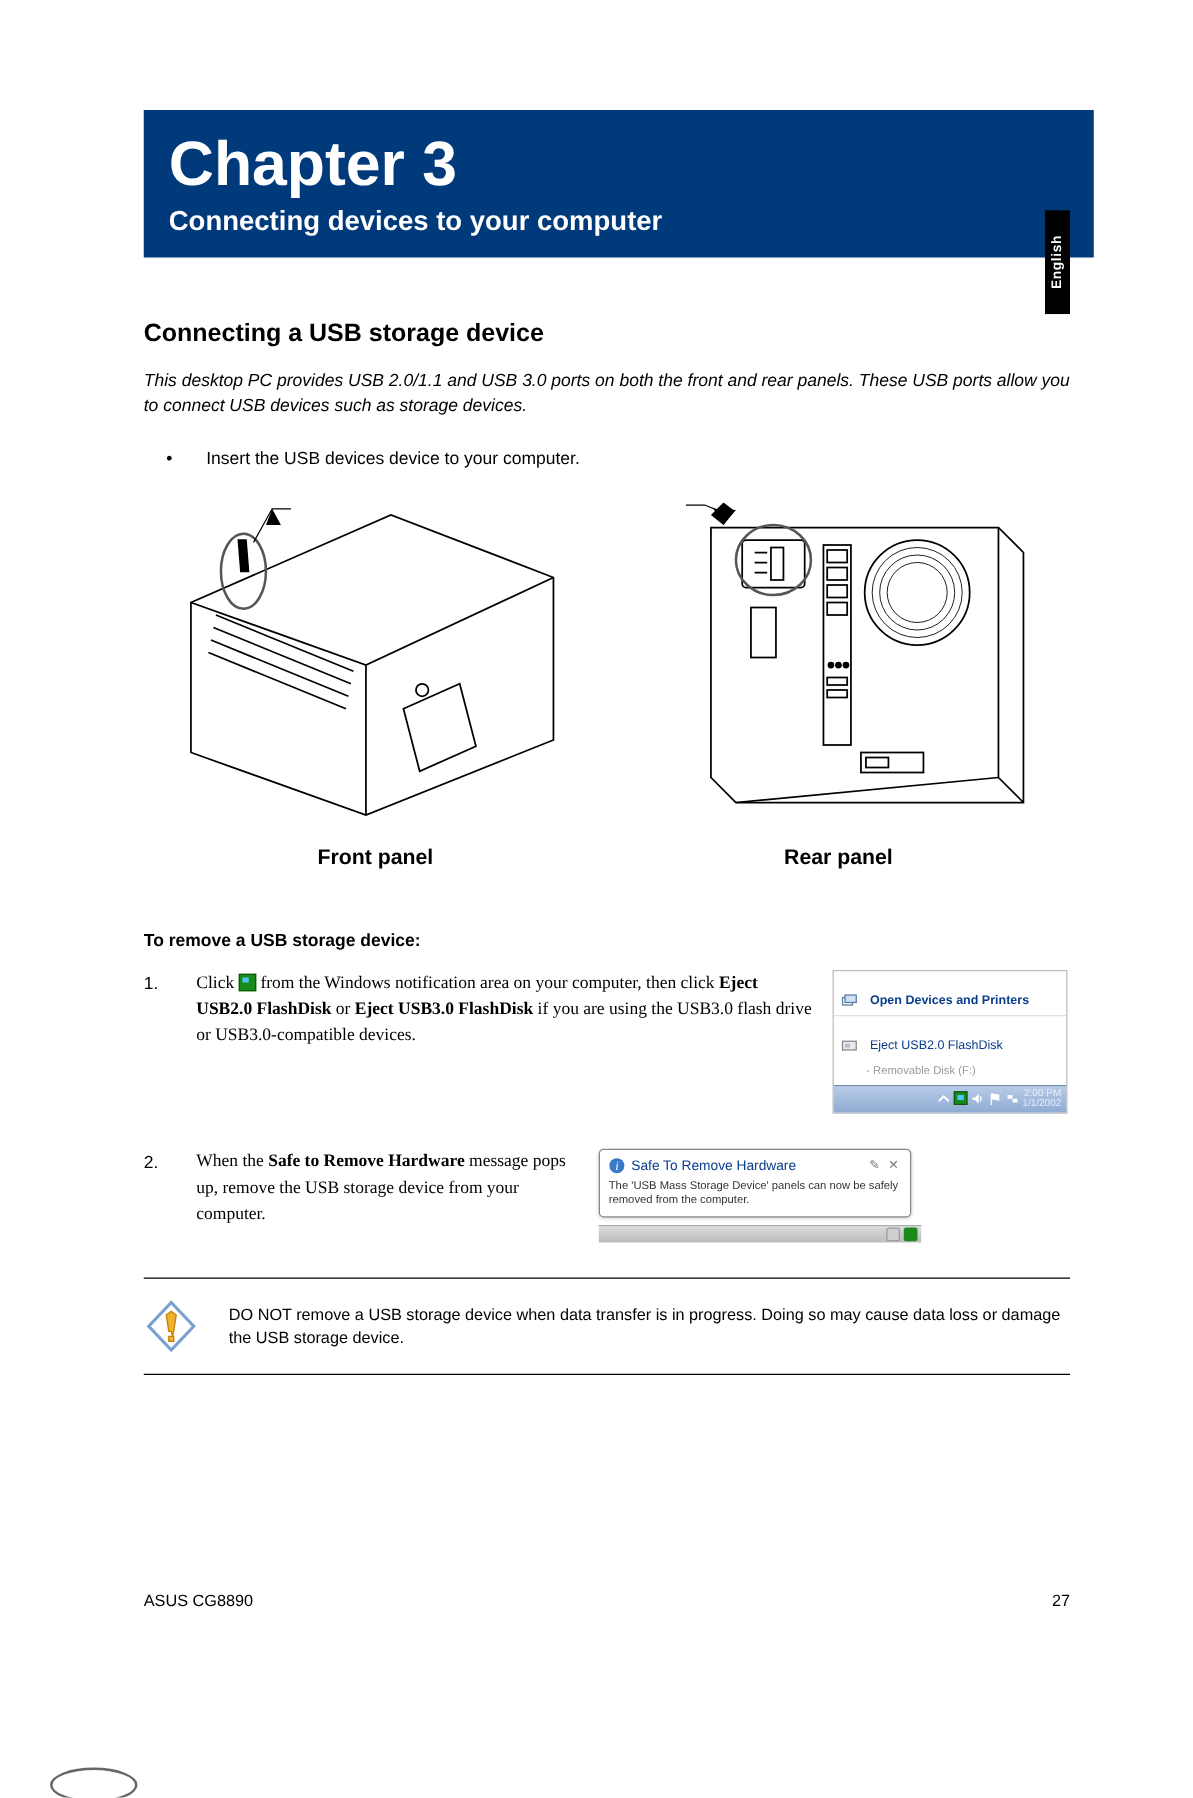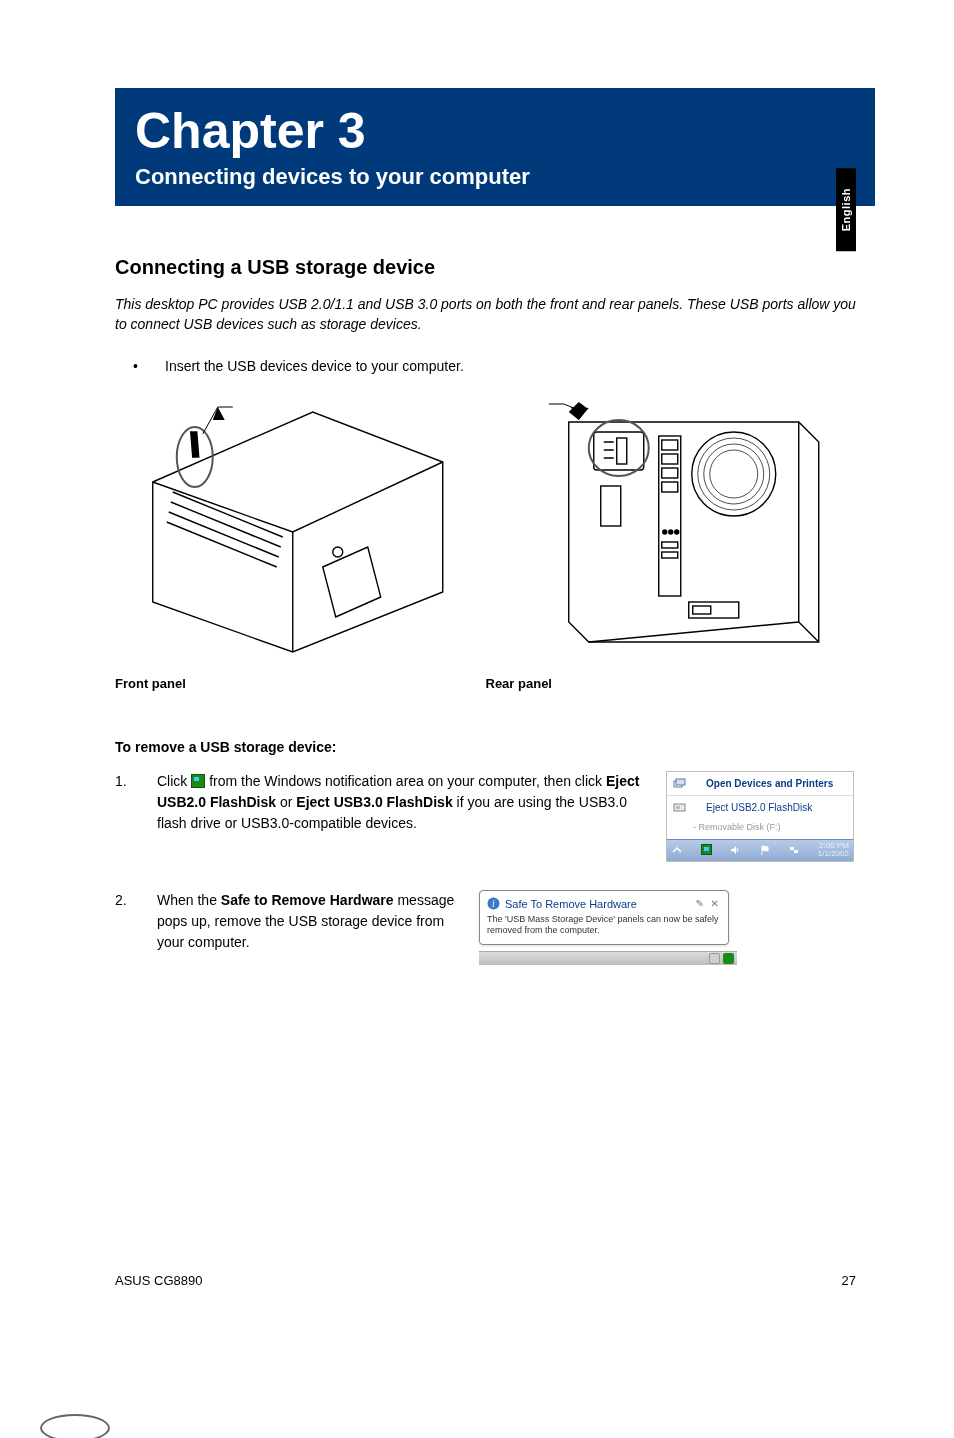--- a/index.html
+++ b/index.html
@@ -86,37 +86,38 @@
     .front-panel-svg, .rear-panel-svg {
       width: 100%;
       height: 100%;
     }
     .caption-row {
       display: flex;
       margin-bottom: 48px;
     }
     .caption {
       flex: 1;
-      text-align: left;
-      font-size: 13px;
+      text-align: center;
+      font-size: 17px;
       font-weight: bold;
     }
     .numbered-step {
       display: flex;
       font-size: 14px;
       line-height: 1.5;
       margin-bottom: 28px;
       align-items: flex-start;
     }
     .step-num {
       width: 42px;
       flex-shrink: 0;
     }
     .step-body {
       flex: 1;
+      font-family: Liberation Serif, serif;
     }
     .step-fig {
       width: 190px;
       flex-shrink: 0;
       margin-left: 12px;
     }
     .inline-icon {
       display: inline-block;
       width: 14px;
       height: 14px;
@@ -140,21 +141,22 @@
     .menu-box {
       border: 1px solid #bdbdbd;
       background: #fff;
       font-size: 10px;
       width: 188px;
     }
     .menu-row {
       display: flex;
       align-items: center;
       padding: 4px 6px;
-      gap: 20px;
+      gap: 10px;
+      margin-top: 12px;
     }
     .menu-row.divided { border-bottom: 1px solid #e0e0e0; }
     .menu-icon {
       width: 13px;
       height: 11px;
       flex-shrink: 0;
     }
     .menu-text-bold {
       color: #0a3c8c;
       font-weight: bold;
@@ -166,21 +168,21 @@
       padding: 2px 6px 4px 26px;
       font-size: 9px;
       color: #999;
     }
     .taskbar {
       background: linear-gradient(to bottom, #b8cbe8, #8fabd2);
       border-top: 1px solid #6a8ab0;
       height: 22px;
       display: flex;
       align-items: center;
-      justify-content: space-between;
+      justify-content: flex-end;
       padding: 0 4px;
       gap: 2px;
       font-size: 8px;
       color: #fff;
     }
     .taskbar .time-box {
       color: #e8eef8;
       font-size: 8px;
       text-align: right;
       line-height: 1;
@@ -432,18 +434,25 @@
         </div>
         <div class="balloon-body">The 'USB Mass Storage Device' panels can now be safely removed from the computer.</div>
       </div>
       <div class="bottom-bar">
         <div class="mini-icon gray"></div>
         <div class="mini-icon"></div>
       </div>
     </div>
   </div>
 
+  <div class="warning-box">
+    <svg class="warn-icon" viewBox="0 0 44 44">
+      <path d="M22 3 L40 22 L22 41 L4 22 Z" fill="none" stroke="#7aa0d0" stroke-width="2.5"></path>
+      <path d="M18 13 L22 10 L26 13 L24 26 L23 30 L22 26 L20 26 Z M20 30 L24 30 L24 34 L20 34 Z" fill="#f0b030" stroke="#c08000" stroke-width="1"></path>
+    </svg>
+    <div class="warning-text">DO NOT remove a USB storage device when data transfer is in progress. Doing so may cause data loss or damage the USB storage device.</div>
+  </div>
 
   <div class="footer">
     <span>ASUS CG8890</span>
     <span>27</span>
   </div>
 </div>
 
 </body></html>

